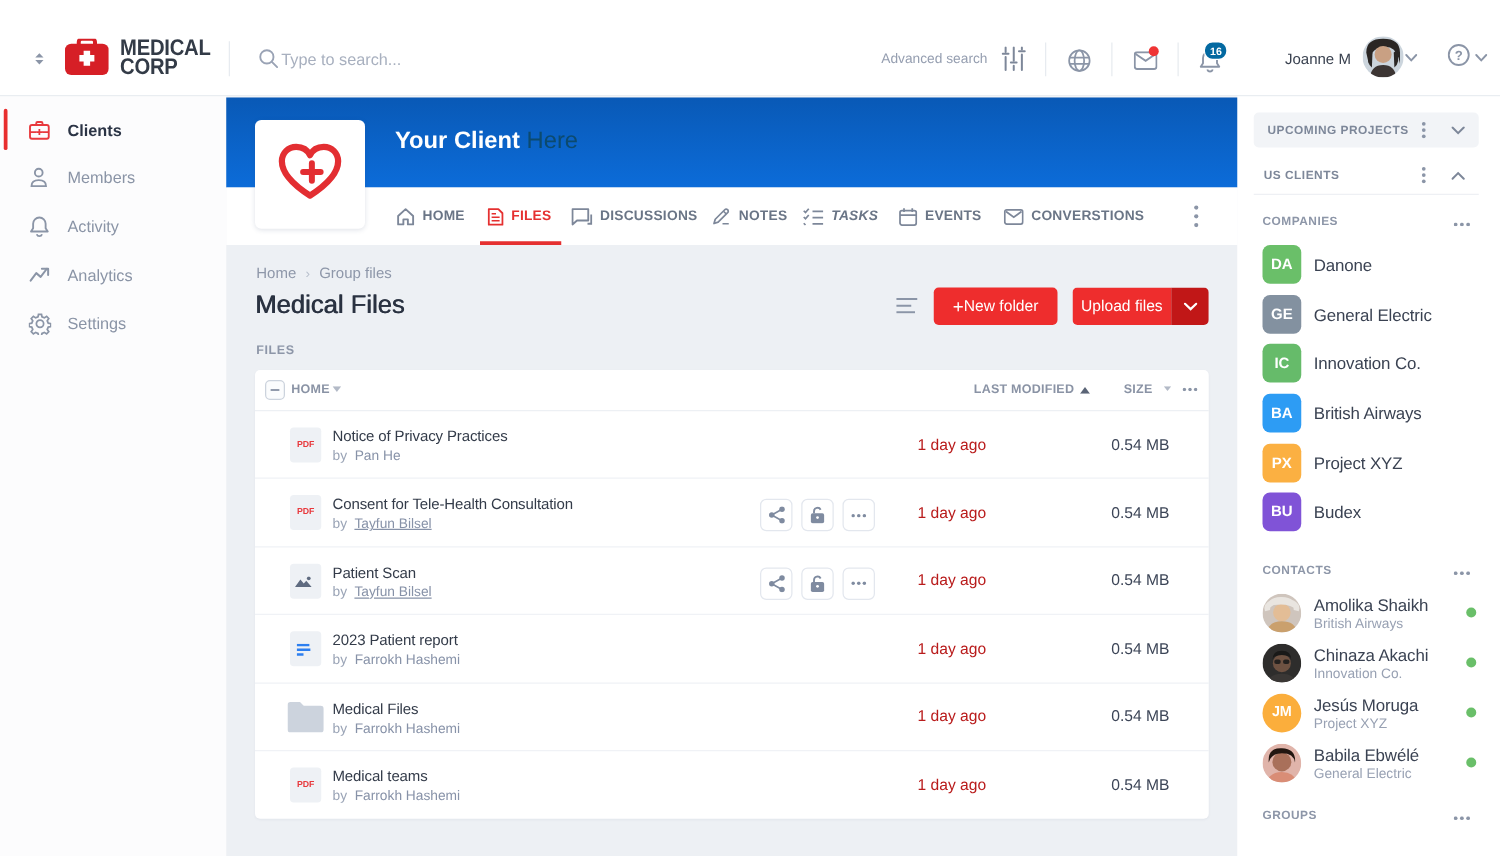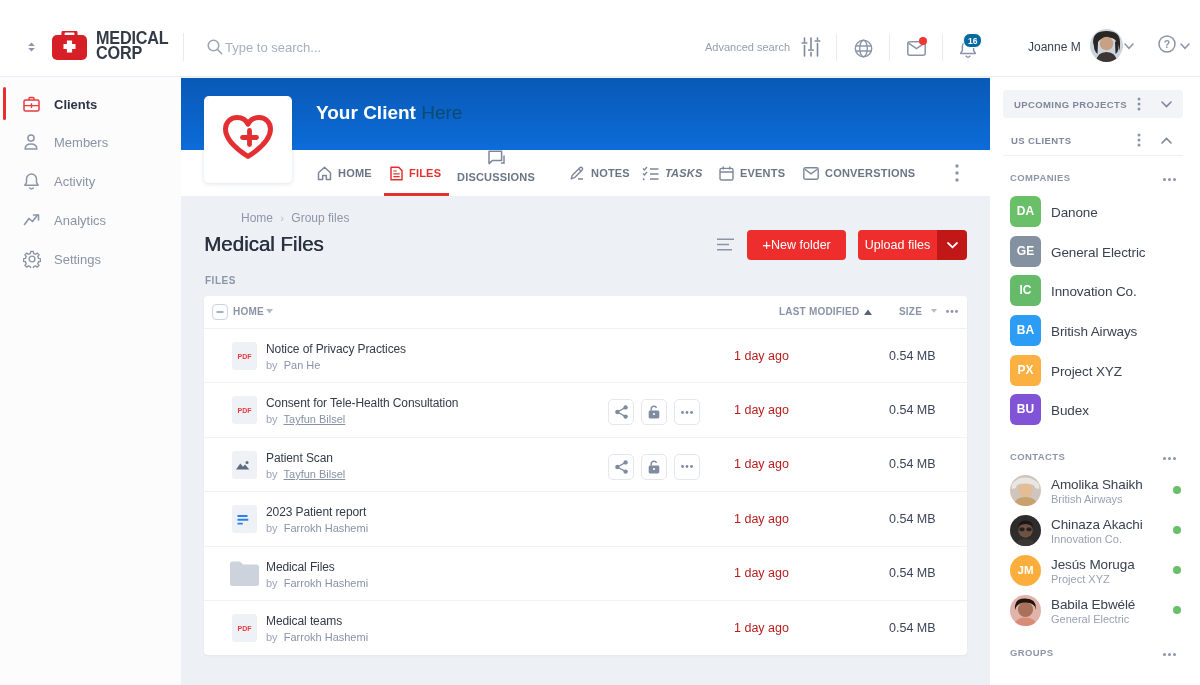--- a/index.html
+++ b/index.html
@@ -42,21 +42,21 @@
 .client-card { position:absolute; top:19px; left:23px; width:88px; height:87px; background:#fff; border-radius:5px; box-shadow:0 1px 4px rgba(40,60,100,.15); z-index:3; }
 .banner-title { position:absolute; left:135px; top:25px; font-size:19px; color:#fff; font-weight:bold; }
 .banner-title .lt { font-weight:normal; color:#0c4a6e; }
 .tabsrow { position:absolute; top:73px; left:0; width:809px; height:46px; background:#fff; }
 .tab { position:absolute; top:0; height:46px; display:flex; align-items:center; gap:6px; font-size:11px; font-weight:bold; color:#6a7586; letter-spacing:0.2px; }
 .tab.active { color:#e53030; }
 .tab.active:after { content:""; position:absolute; left:-6px; right:-8px; bottom:0; height:3px; background:#e53030; }
 .tabkebab { position:absolute; left:774px; top:14px; }
 
 .content { position:absolute; top:119px; left:0; width:809px; height:490px; }
-.crumb { position:absolute; left:24px; top:15px; font-size:12px; color:#8e97a9;margin-left:36px; }
+.crumb { position:absolute; left:24px; top:15px; font-size:12px; color:#8e97a9; }
 .crumb .sep { color:#b9c0cd; margin:0 4px; font-size:11px; }
 .page-title { position:absolute; left:23px; top:36px; font-size:20.5px; font-weight:normal; color:#2a3241; letter-spacing:0px; text-shadow:0.5px 0 0 #2a3241; }
 .listicon { position:absolute; left:536px; top:42px; }
 .btn-newfolder { position:absolute; left:566px; top:34px; width:99px; height:30px; background:#ee2d2d; border-radius:4px; color:#fff; font-size:12.5px; text-align:center; line-height:30px; }
 .btn-upload { position:absolute; left:677px; top:34px; width:109px; height:30px; border-radius:4px; overflow:hidden; }
 .btn-upload .umain { position:absolute; left:0; top:0; width:79px; height:30px; background:#ee2d2d; color:#fff; font-size:12.5px; text-align:center; line-height:30px; }
 .btn-upload .uarr { position:absolute; left:79px; top:0; width:30px; height:30px; background:#c11717; }
 .fileslbl { position:absolute; left:24px; top:79px; font-size:10px; font-weight:bold; color:#8d96a8; letter-spacing:0.5px; }
 .tbl { position:absolute; left:23px; top:100px; width:763px; background:#fff; border-radius:4px; box-shadow:0 1px 2px rgba(40,60,100,.05); }
 .thead { position:relative; height:33px; border-bottom:1px solid #edf0f4; font-size:10px; font-weight:bold; color:#8a93a5; letter-spacing:0.2px; }
@@ -221,21 +221,21 @@
           </svg>
           <span>HOME</span>
         </div>
       <div class="tab active" style="left:209px;">
           <svg width="13" height="15" viewBox="0 0 13 15">
             <path d="M1 1.3 H8.7 L12 4.6 V13.7 H1 Z" fill="none" stroke="#e53030" stroke-width="1.5" stroke-linejoin="round"></path>
             <path d="M3.3 5 h3.5 M3.3 7.8 h6.4 M3.3 10.6 h6.4" stroke="#e53030" stroke-width="1.2"></path>
           </svg>
           <span>FILES</span>
         </div>
-      <div class="tab" style="left:276px;flex-direction:column;">
+      <div class="tab" style="left:276px;">
           <svg width="17" height="15" viewBox="0 0 17 15">
             <path d="M1 1.3 H13.6 V10.4 H4.6 L1 13.6 Z" fill="none" stroke="#7d8799" stroke-width="1.5" stroke-linejoin="round"></path>
             <path d="M16 5.5 V13 H13" fill="none" stroke="#7d8799" stroke-width="1.5"></path>
           </svg>
           <span>DISCUSSIONS</span>
         </div>
       <div class="tab" style="left:388px;">
           <svg width="16" height="16" viewBox="0 0 16 16">
             <path d="M2.2 13.8 L3.2 10.4 L10.8 2.8 A1.6 1.6 0 0 1 13.1 2.8 A1.6 1.6 0 0 1 13.1 5.1 L5.5 12.7 L2.2 13.8 Z" fill="none" stroke="#7d8799" stroke-width="1.4" stroke-linejoin="round"></path>
             <path d="M9.8 4 L12 6.2 M9 14 h5" stroke="#7d8799" stroke-width="1.3"></path>

